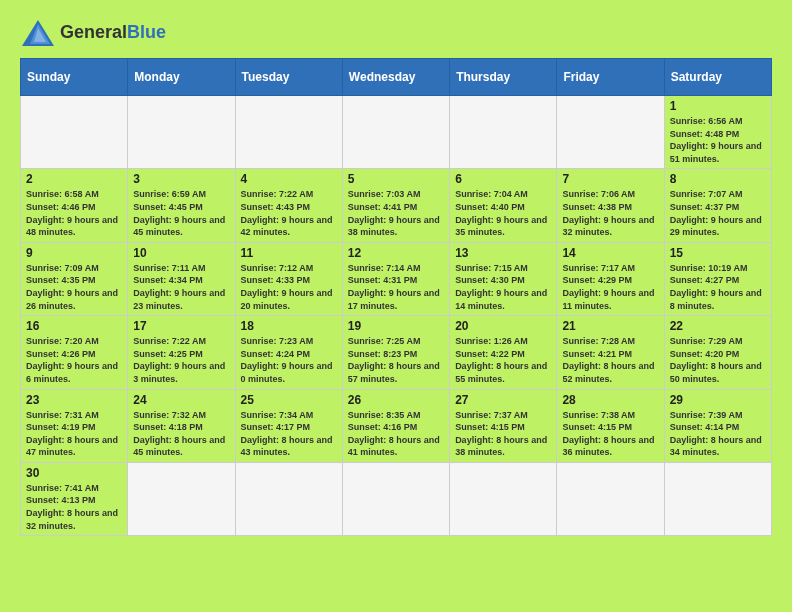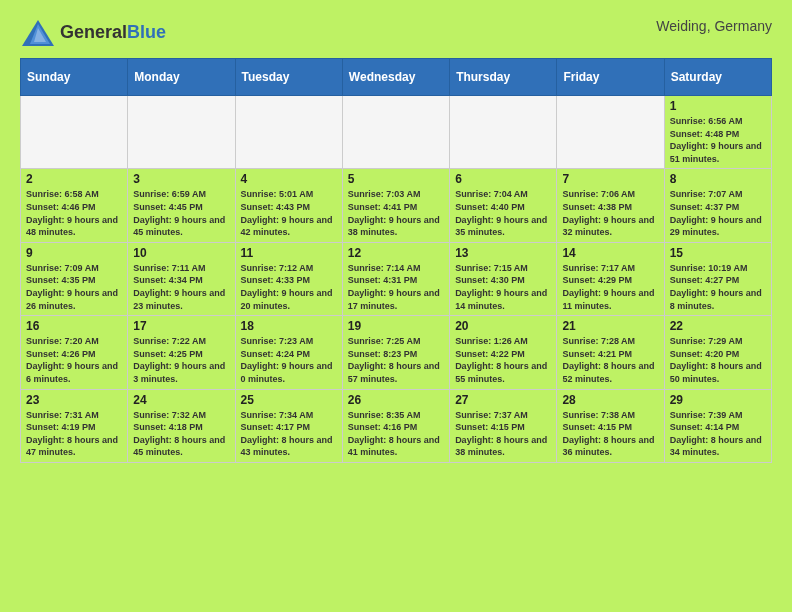--- a/index.html
+++ b/index.html
@@ -104,21 +104,20 @@
       <svg class="logo-icon" viewBox="0 0 36 30" xmlns="http://www.w3.org/2000/svg">
         <polygon points="18,2 34,28 2,28" fill="#3070b8"></polygon>
         <polygon points="18,6 30,26 10,26" fill="#5090d8"></polygon>
         <polygon points="18,10 26,24 14,24" fill="#fff" opacity="0.3"></polygon>
       </svg>
       <div class="logo-text">
         <span>General</span><span style="color:#3070b8;font-weight:bold;">Blue</span>
       </div>
     </div>
     <div class="title-block">
-      <div class="location">Weiding, Germany</div>
     </div>
   </div>
 
   <table class="calendar">
     <thead>
       <tr>
         <th>Sunday</th>
         <th>Monday</th>
         <th>Tuesday</th>
         <th>Wednesday</th>
@@ -153,21 +152,21 @@
           </td>
           <td>
             <span class="day-num">3</span>
             <div class="day-info">Sunrise: 6:59 AM
 Sunset: 4:45 PM
 Daylight: 9 hours
 and 45 minutes.</div>
           </td>
           <td>
             <span class="day-num">4</span>
-            <div class="day-info">Sunrise: 5:01 AM
+            <div class="day-info">Sunrise: 7:22 AM
 Sunset: 4:43 PM
 Daylight: 9 hours
 and 42 minutes.</div>
           </td>
           <td>
             <span class="day-num">5</span>
             <div class="day-info">Sunrise: 7:03 AM
 Sunset: 4:41 PM
 Daylight: 9 hours
 and 38 minutes.</div>
@@ -339,16 +338,31 @@
 Daylight: 8 hours
 and 36 minutes.</div>
           </td>
           <td>
             <span class="day-num">29</span>
             <div class="day-info">Sunrise: 7:39 AM
 Sunset: 4:14 PM
 Daylight: 8 hours
 and 34 minutes.</div>
           </td>
+        </tr>
+        <tr class="last-row">
+          <td>
+            <span class="day-num">30</span>
+            <div class="day-info">Sunrise: 7:41 AM
+Sunset: 4:13 PM
+Daylight: 8 hours
+and 32 minutes.</div>
+          </td>
+          <td class="empty-cell"></td>
+          <td class="empty-cell"></td>
+          <td class="empty-cell"></td>
+          <td class="empty-cell"></td>
+          <td class="empty-cell"></td>
+          <td class="empty-cell"></td>
         </tr>
       </tbody>
   </table>
 </div>
 
 </body></html>

